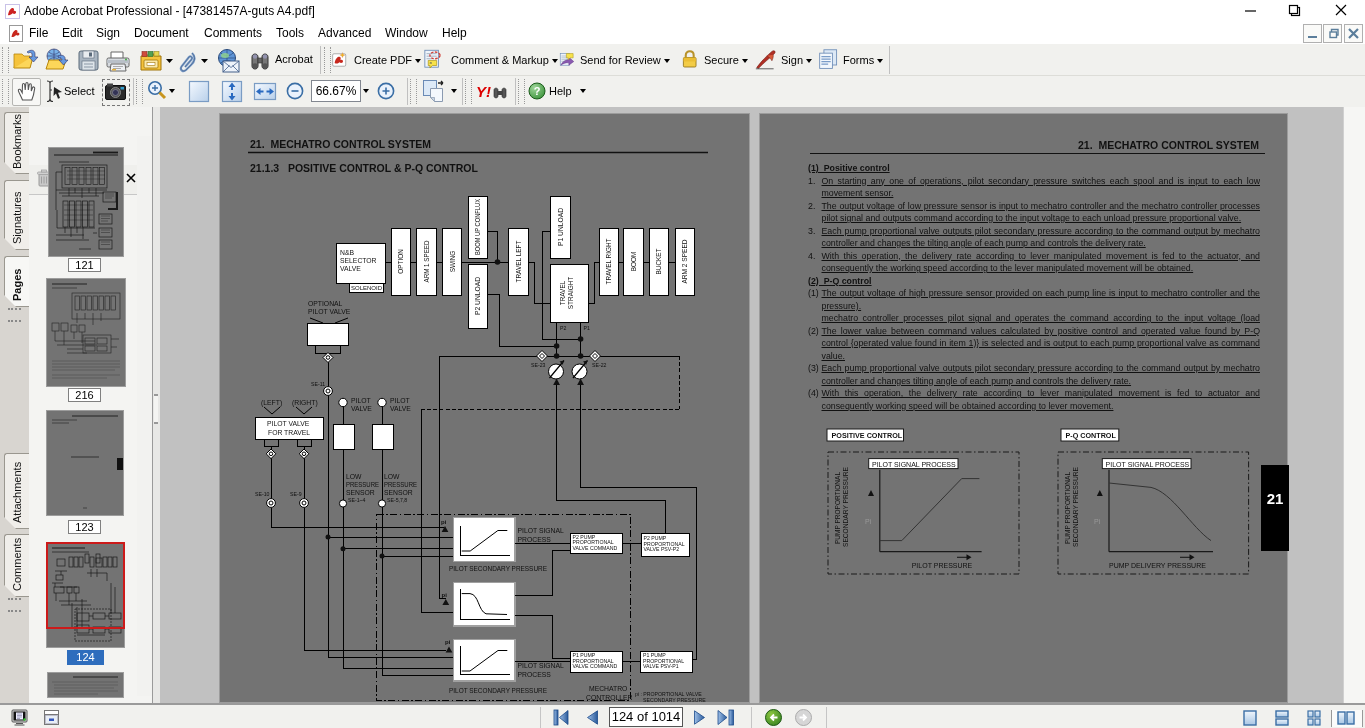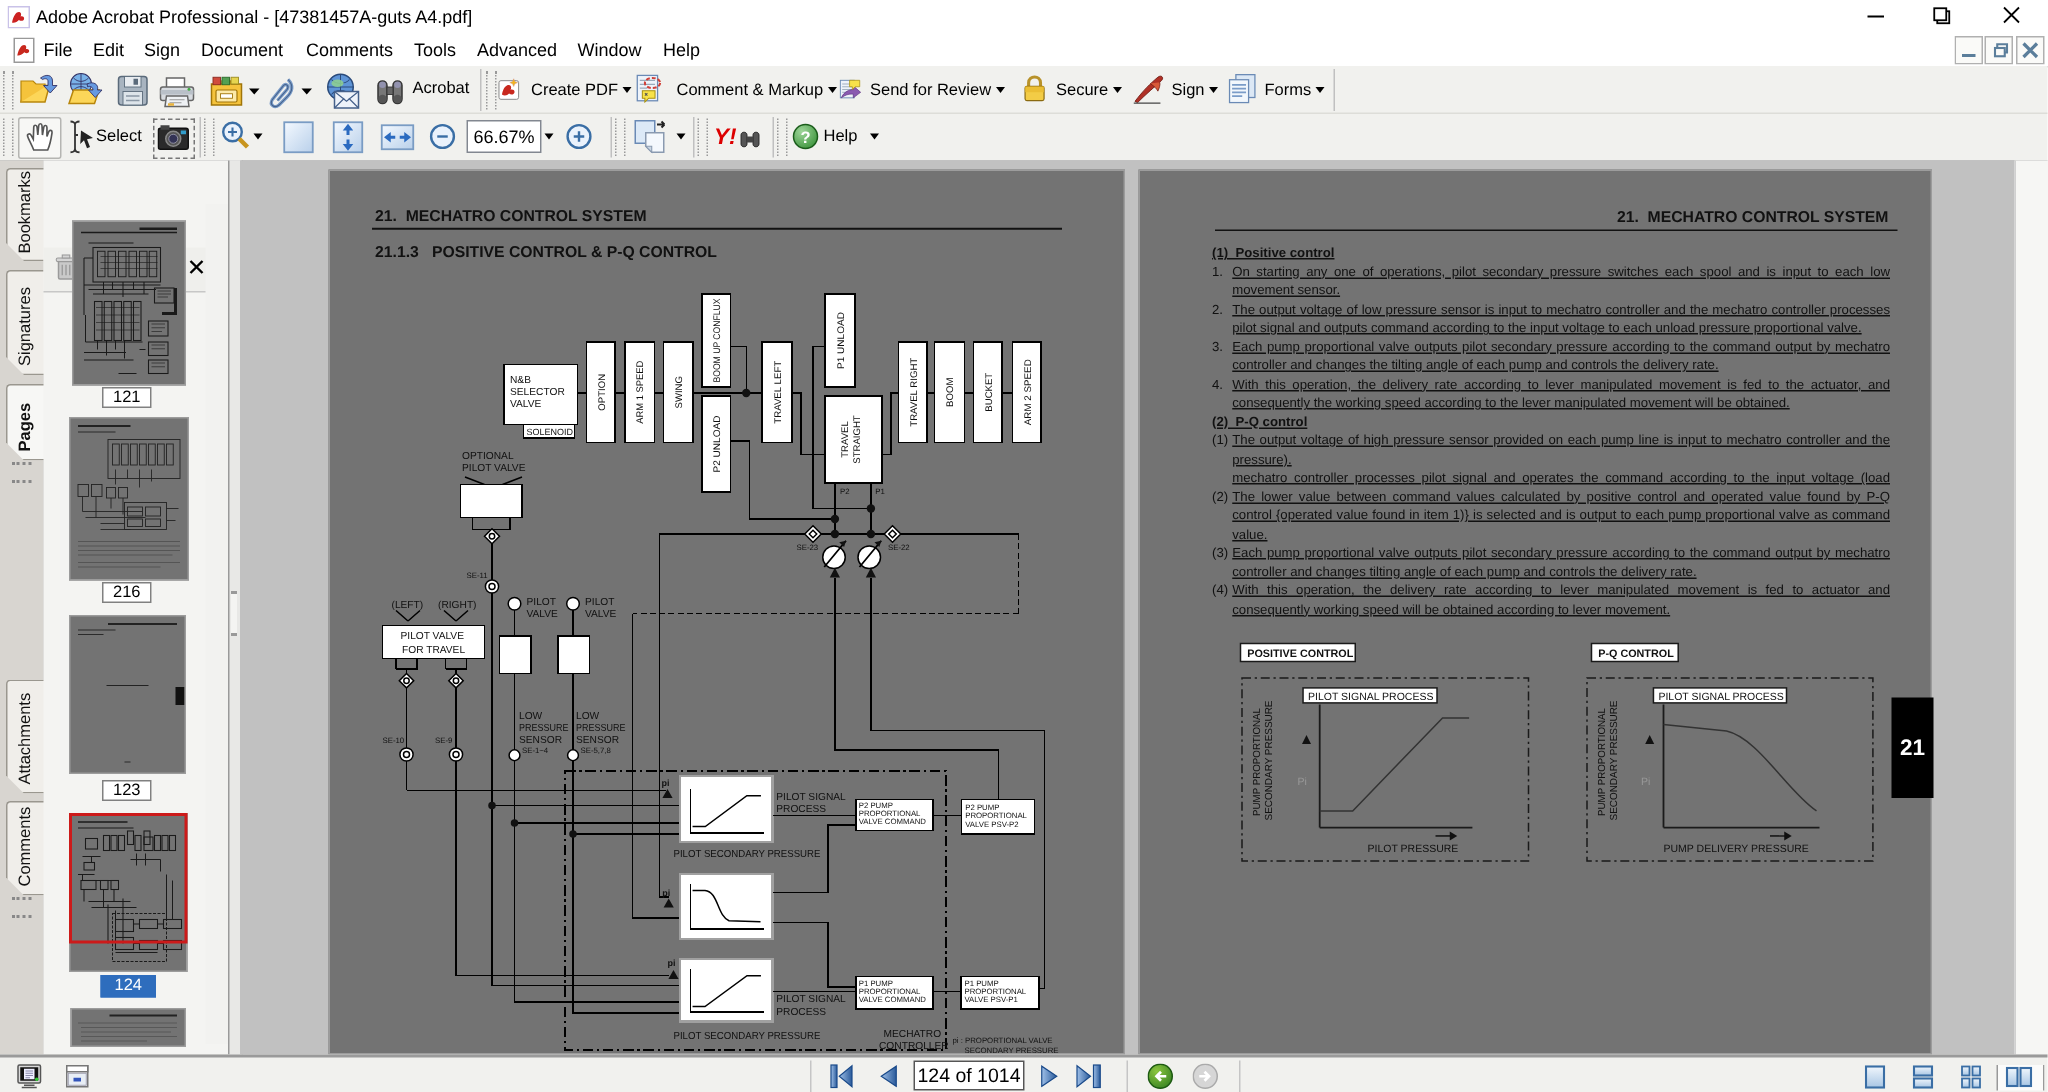--- a/index.html
+++ b/index.html
@@ -733,21 +733,21 @@
       <text x="105" y="409.5" fill="#999">Pi</text>
       <text x="334" y="409.5" fill="#999">Pi</text>
     </g>
     <g fill="#111" font-size="6.8">
       <text transform="translate(80,430) rotate(-90)" textLength="72" lengthAdjust="spacingAndGlyphs">PUMP PROPORTIONAL</text>
       <text transform="translate(88,433) rotate(-90)" textLength="80" lengthAdjust="spacingAndGlyphs">SECONDARY PRESSURE</text>
       <text transform="translate(310,430) rotate(-90)" textLength="72" lengthAdjust="spacingAndGlyphs">PUMP PROPORTIONAL</text>
       <text transform="translate(318,433) rotate(-90)" textLength="80" lengthAdjust="spacingAndGlyphs">SECONDARY PRESSURE</text>
     </g>
   </svg>
-  <div class="abs" style="left:501px;top:351px;width:28px;height:67px;background:#000;color:#fff;font-weight:bold;font-size:15px;text-align:center;line-height:67px">21</div>
+  <div class="abs" style="left:501px;top:351px;width:28px;height:86px;background:#000;color:#fff;font-weight:bold;font-size:15px;text-align:center;line-height:67px">21</div>
 </div>
 <div id="vscroll">
   
   
   
   
 </div>
 <div id="statusbar">
   <svg class="abs" style="left:11px;top:4px" width="17" height="17" viewBox="0 0 17 17">
     <rect x="1" y="1" width="15" height="12" rx="1" fill="#d9d9d9" stroke="#555"></rect>

